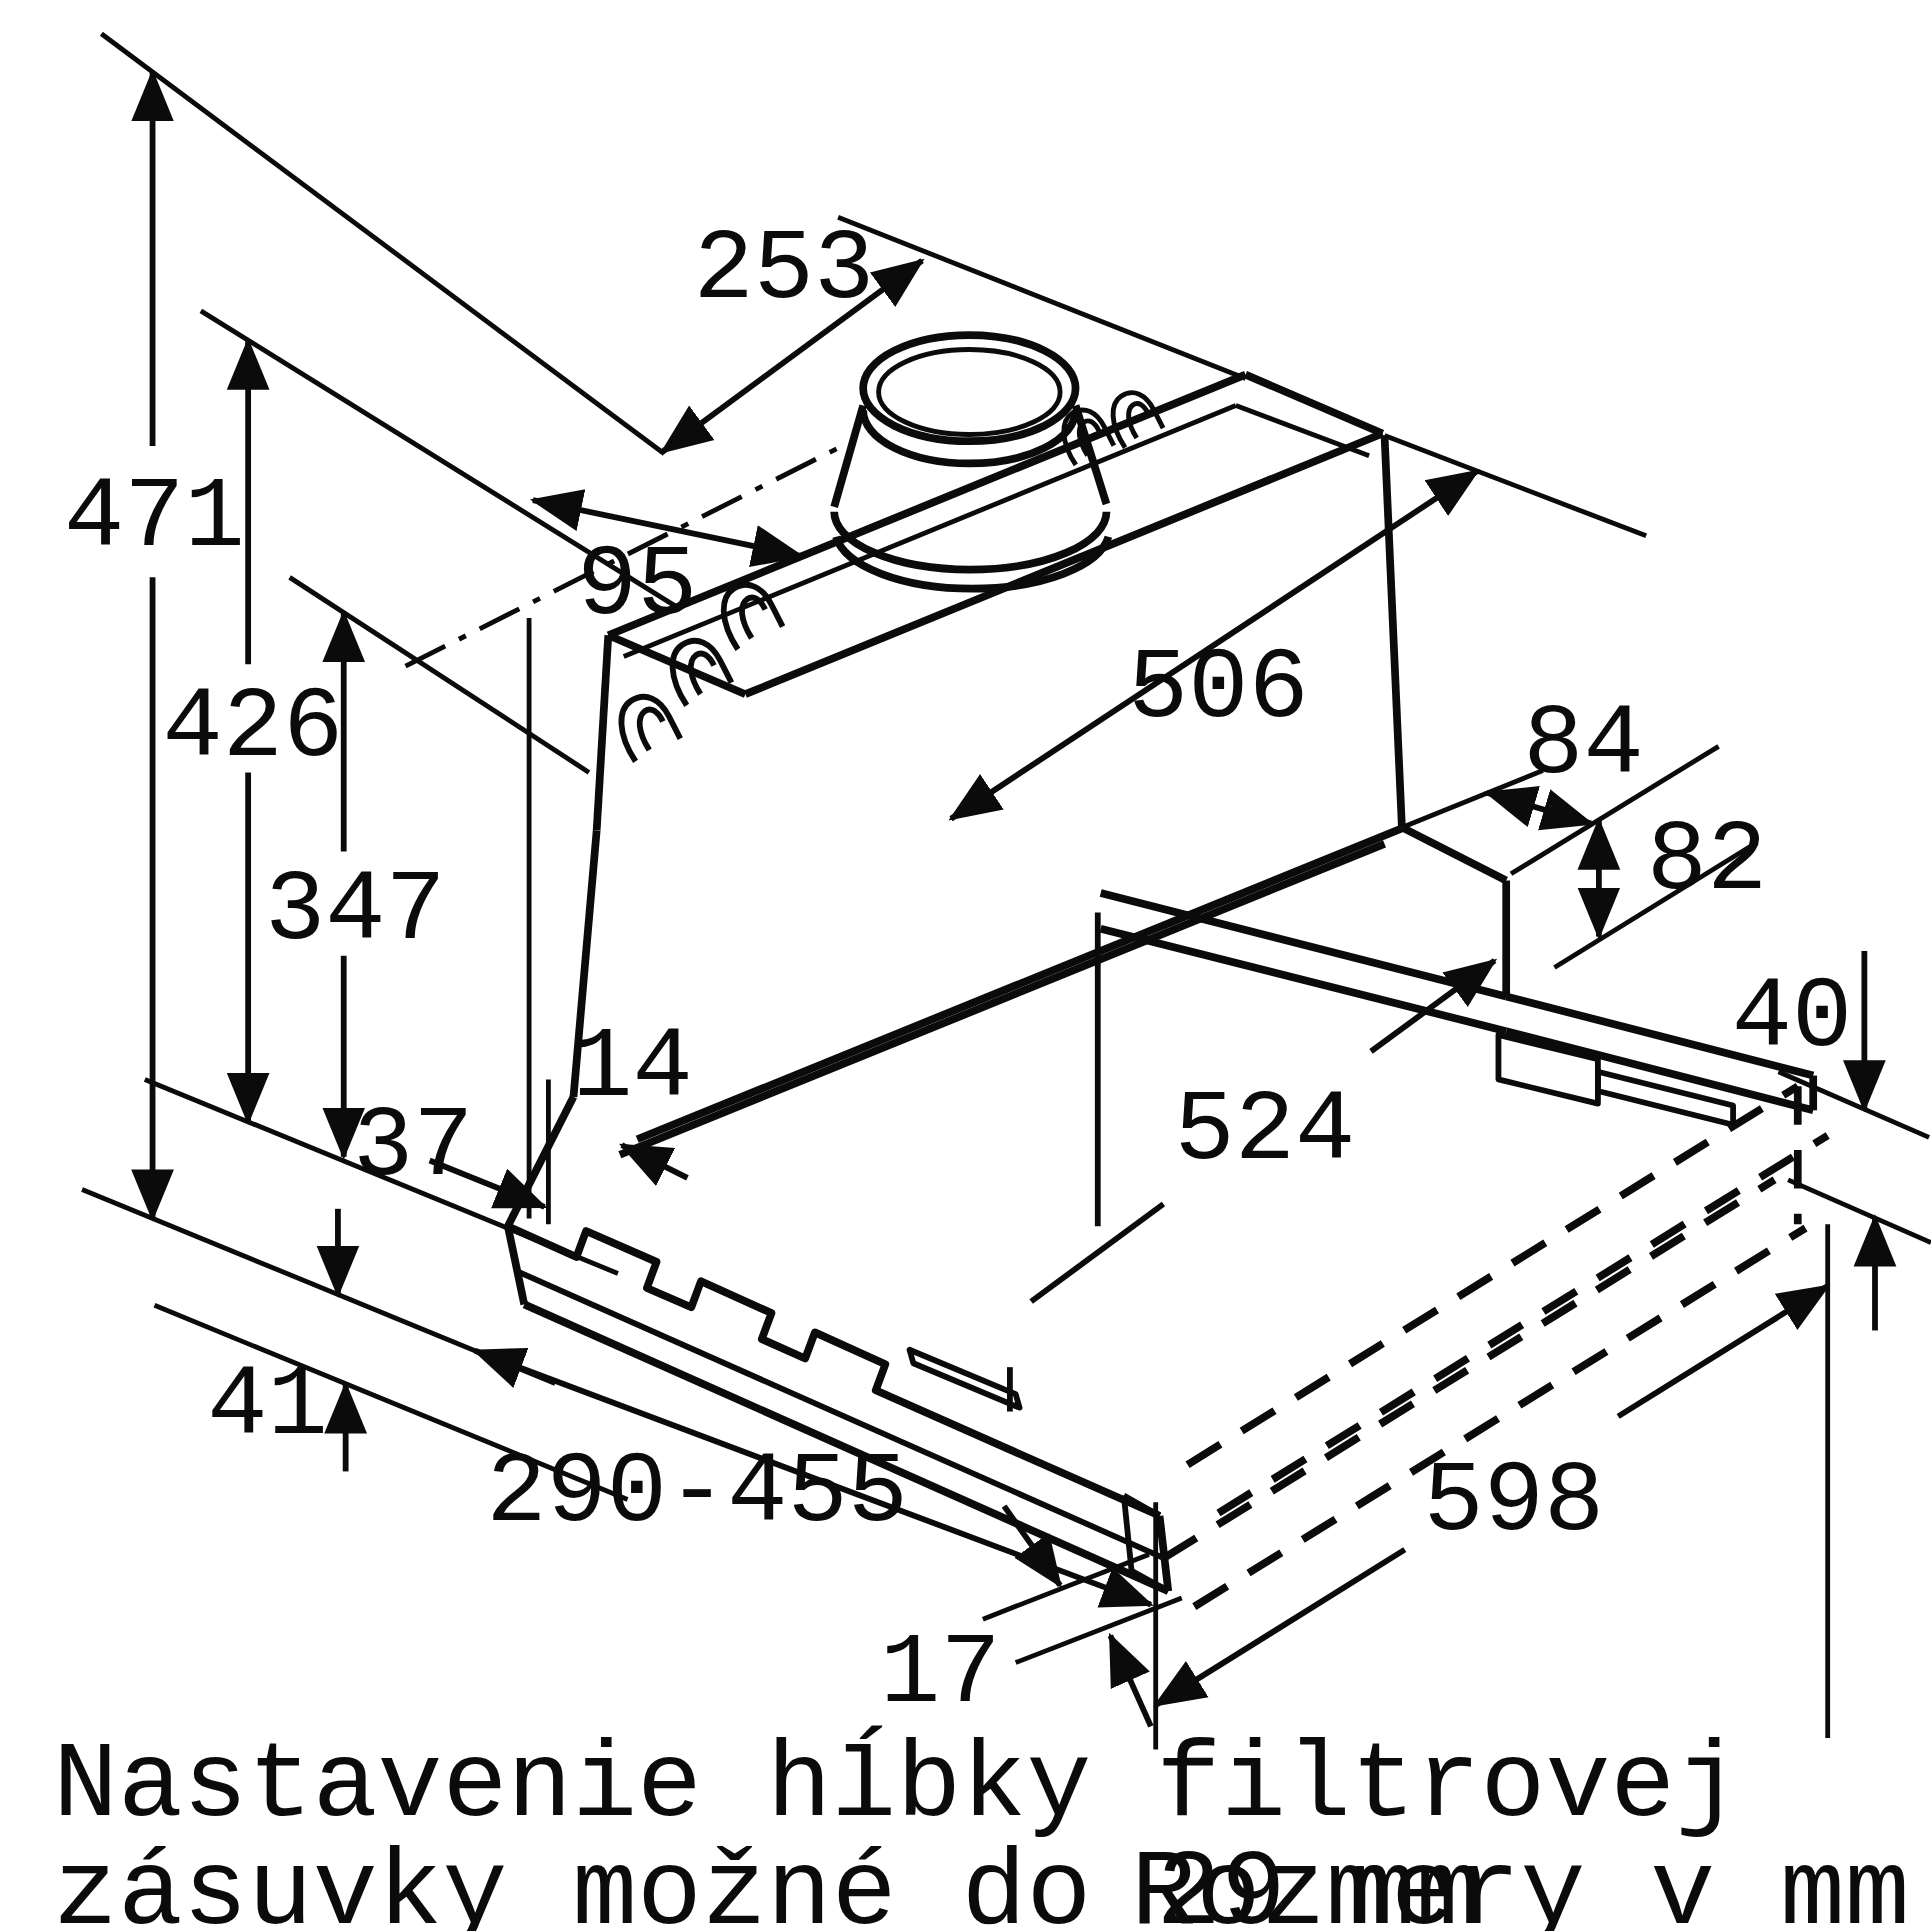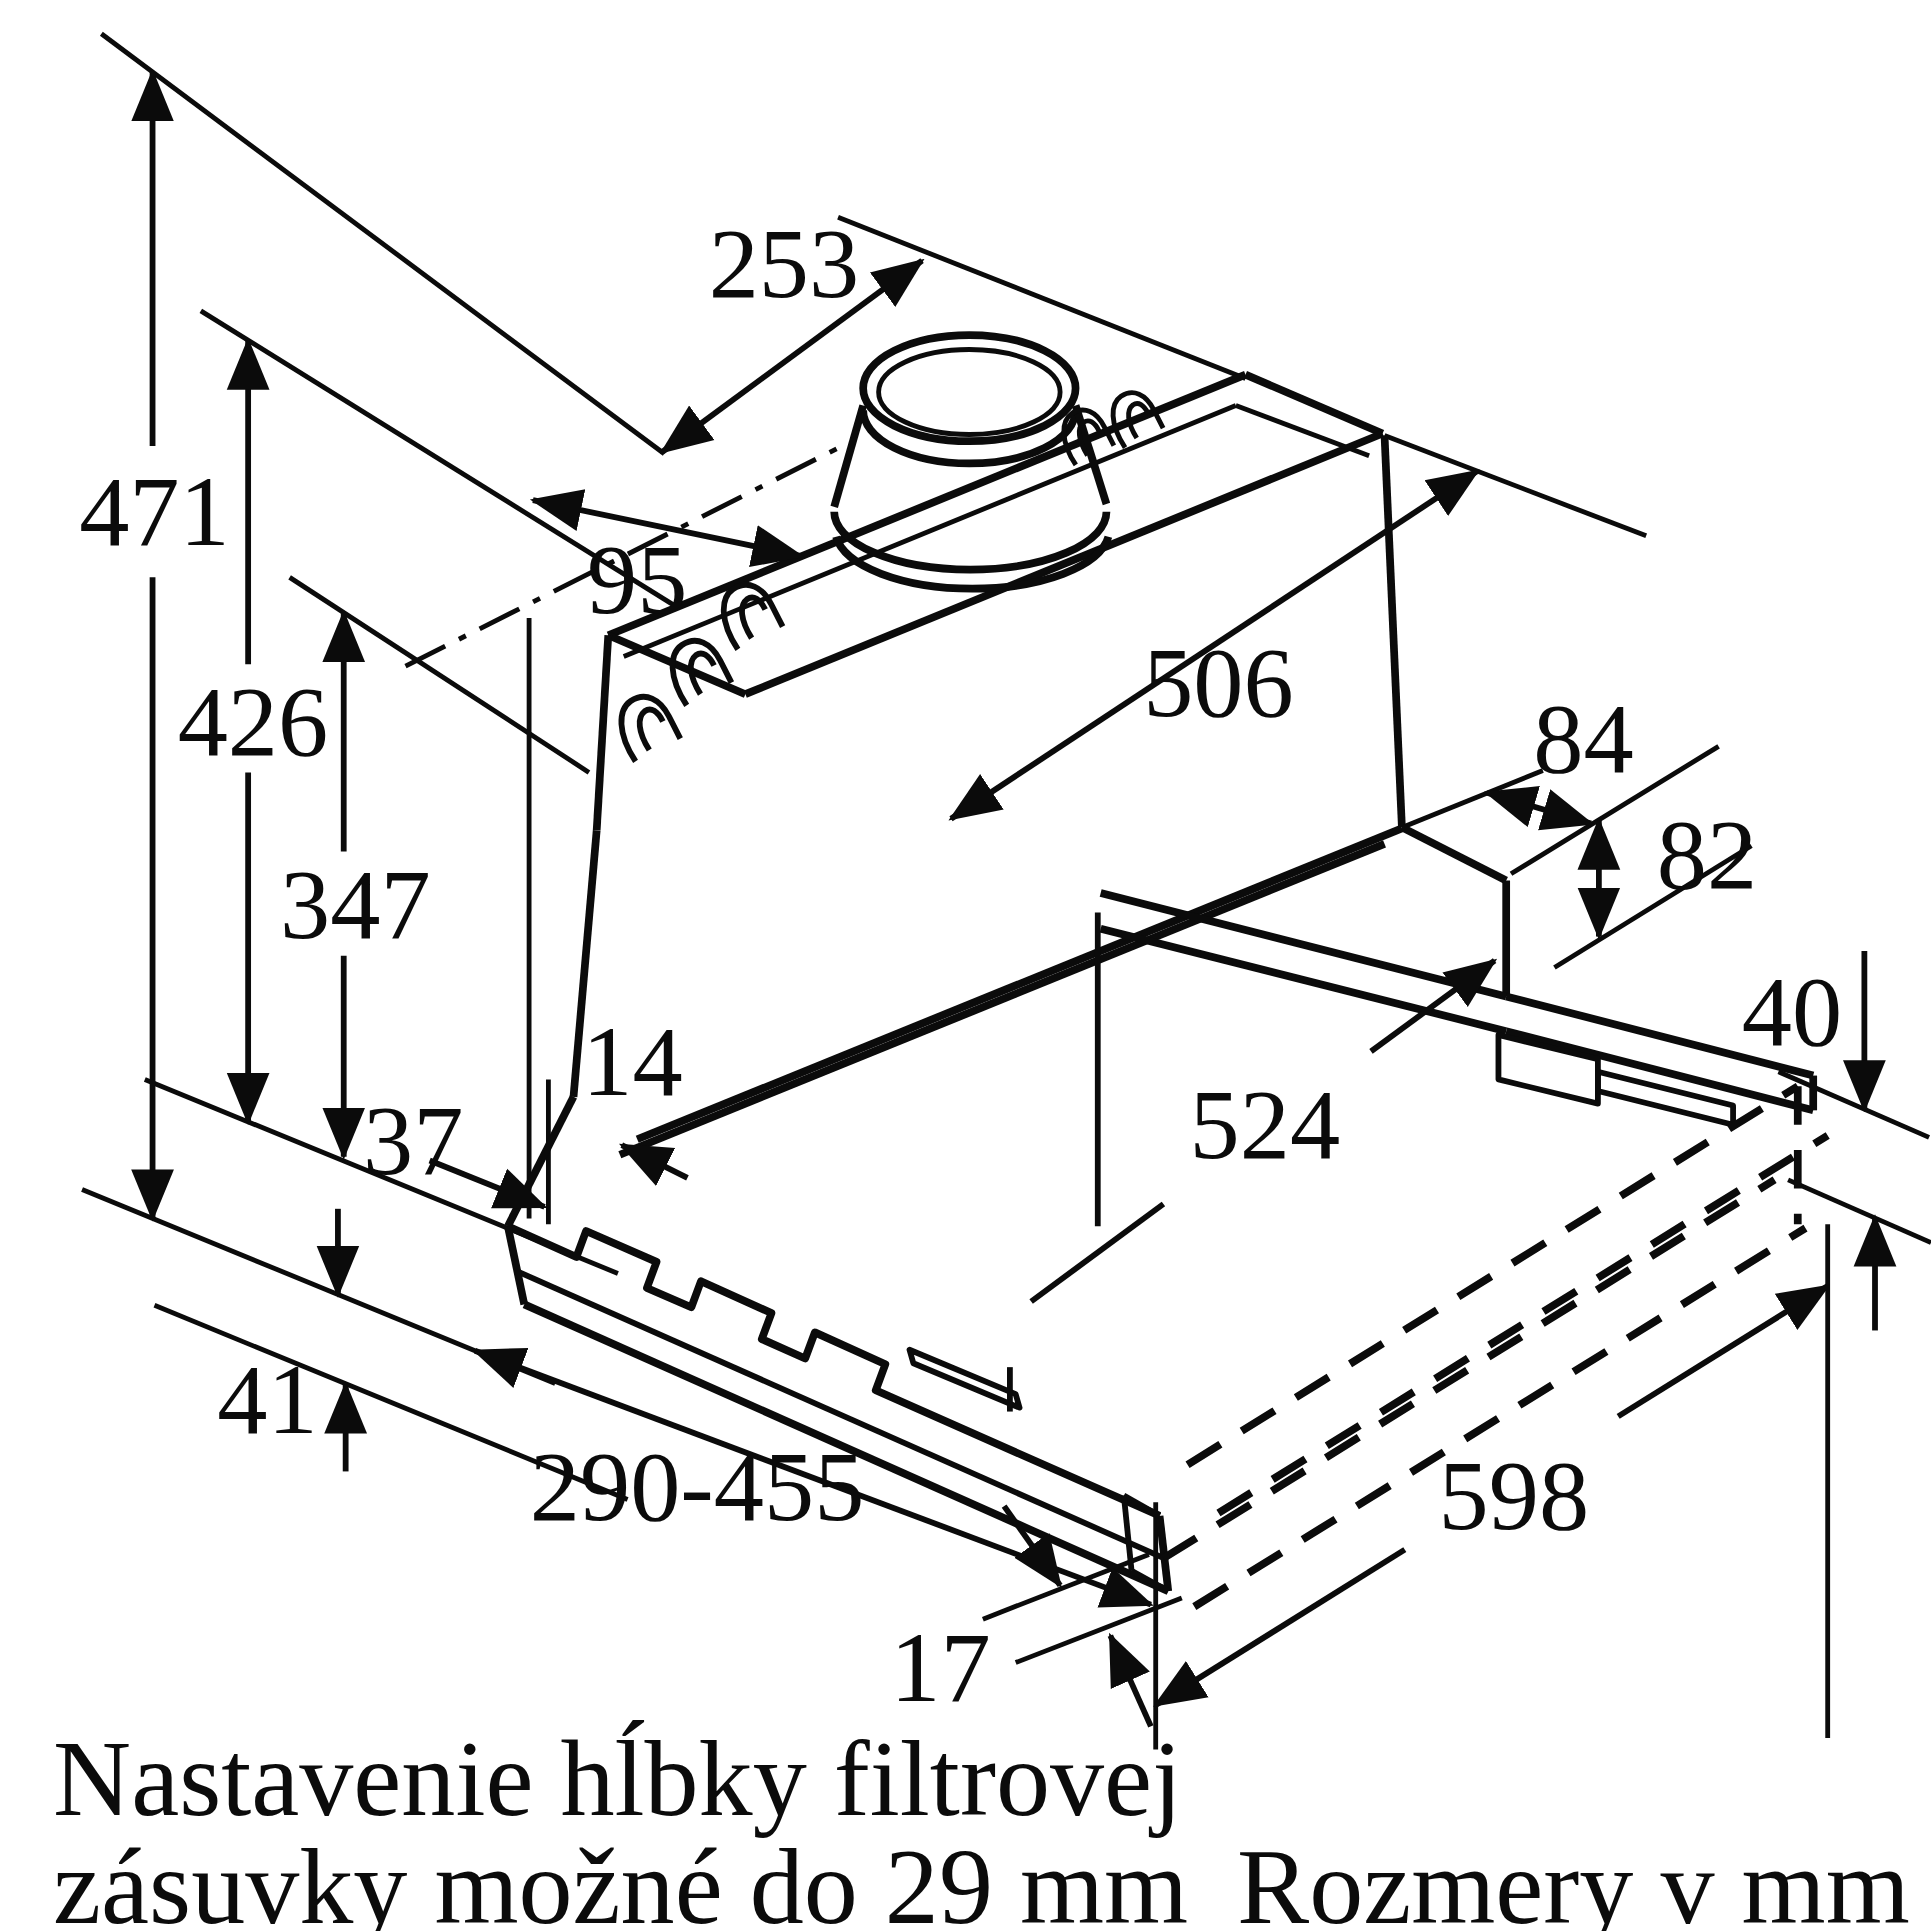--- a/index.html
+++ b/index.html
@@ -5,21 +5,21 @@
   html, body {
     margin: 0;
     padding: 0;
     background: #ffffff;
   }
   #stage {
     position: relative;
     width: 1931px;
     height: 1931px;
     background: #ffffff;
-    font-family: Liberation Serif, serif;
+    font-family: Liberation Mono, monospace;
   }
   svg { display: block; }
   .body-line   { stroke: #0b0b0b; stroke-width: 8;  fill: none; stroke-linejoin: round; }
   .body-thin   { stroke: #0b0b0b; stroke-width: 5;  fill: none; stroke-linejoin: round; }
   .body-med    { stroke: #0b0b0b; stroke-width: 6;  fill: none; stroke-linejoin: round; }
   .ext-line    { stroke: #0b0b0b; stroke-width: 5;  fill: none; }
   .dim-line    { stroke: #0b0b0b; stroke-width: 6;  fill: none; }
   .dash-line   { stroke: #0b0b0b; stroke-width: 8;  fill: none; stroke-dasharray: 40 26; }
   .cdash       { stroke: #0b0b0b; stroke-width: 5;  fill: none; stroke-dasharray: 46 16 8 16; }
   .dim-text    { font-size: 104px; fill: #0b0b0b; text-anchor: middle; }

